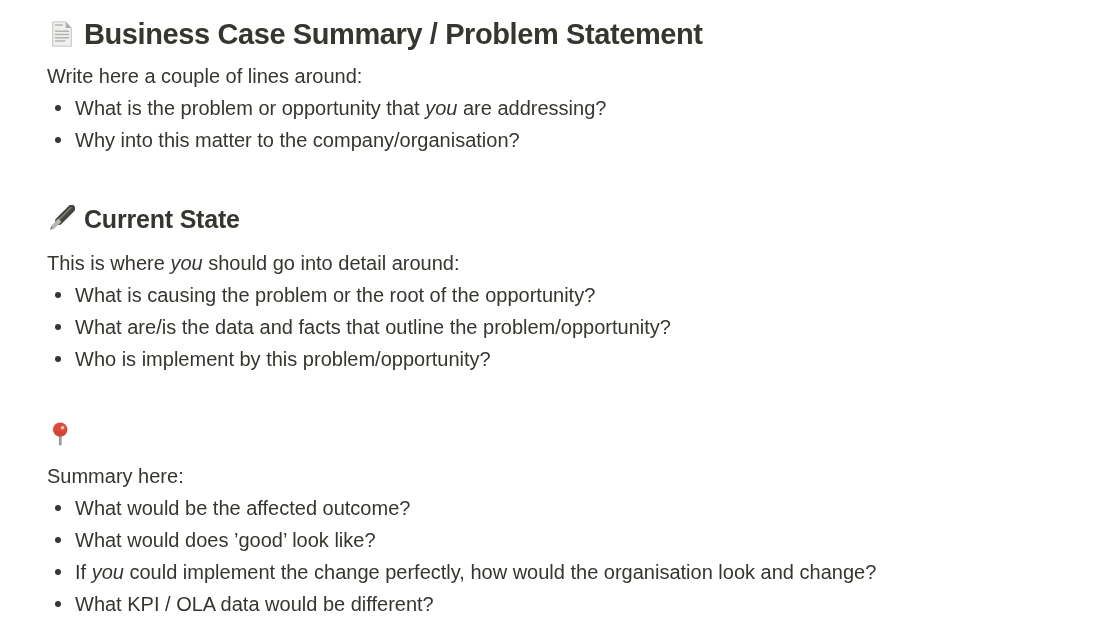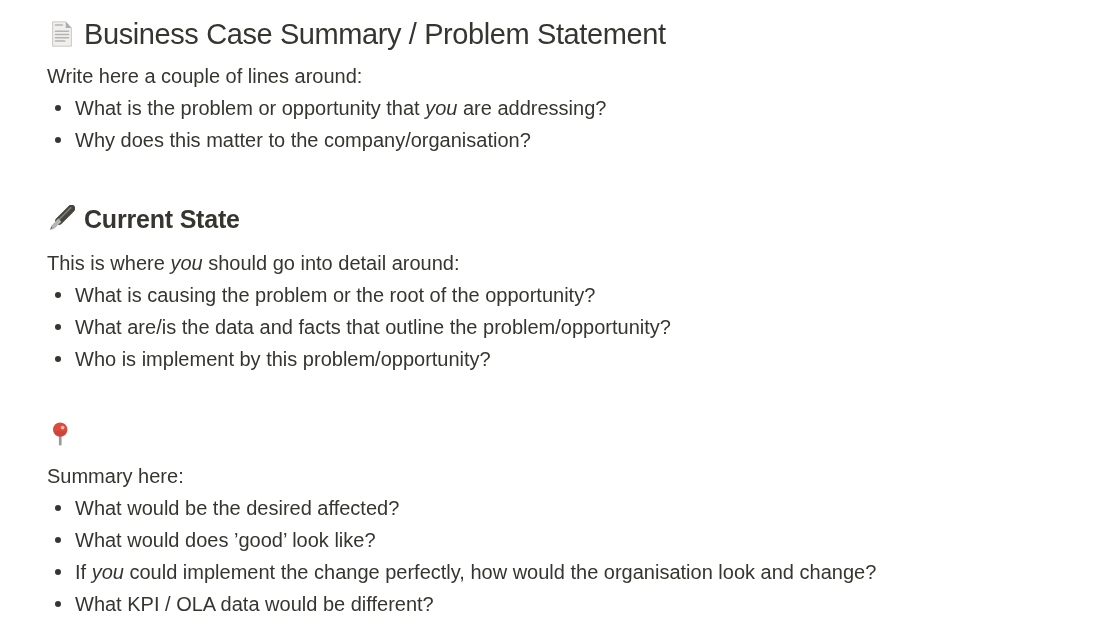--- a/index.html
+++ b/index.html
@@ -8,21 +8,21 @@
     width:1112px; height:640px; overflow:hidden;
     font-family:"Liberation Sans", sans-serif;
     color:#37352f;
     -webkit-font-smoothing:antialiased;
   }
   .page { padding:15px 40px 0 47px; }
 
   h1.title {
     display:flex; align-items:center;
     margin:0 0 7px 0;
-    font-size:29px; line-height:38px; font-weight:400;
+    font-size:29px; line-height:38px; font-weight:700;
     letter-spacing:-0.4px;
   }
   h2.h2 {
     display:flex; align-items:center;
     margin:44px 0 9px 0; padding:3px 0;
     font-size:25px; line-height:32px; font-weight:700;
     letter-spacing:-0.2px;
   }
   .icon {
     width:37px; flex:none;
@@ -62,21 +62,21 @@
         </g>
       </svg>
     </span>
     <span>Business Case Summary / Problem Statement</span>
   </h1>
 
   <section>
     <p class="intro">Write here a couple of lines around:</p>
     <ul class="bullets">
         <li>What is the problem or opportunity that <em>you</em> are addressing?</li>
-        <li>Why does this matter to the company/organisation?</li>
+        <li>Why into this matter to the company/organisation?</li>
       </ul>
   </section>
 
   <section>
     <h2 class="h2">
       <span class="icon">
         <svg width="28" height="28" viewBox="0 0 28 28" aria-hidden="true">
           <path d="M24.5 3.5 L12 16" stroke="#45443f" stroke-width="7.5" stroke-linecap="round"></path>
           <path d="M23.8 2.8 L11.5 15.1" stroke="#8f8e8a" stroke-width="1.6" stroke-linecap="round" opacity="0.8"></path>
           <path d="M11.2 13.6 L4.4 20.8 L3.1 25 L7.2 23.7 L14.4 16.8 Z" fill="#b7b6b3"></path>
@@ -99,20 +99,20 @@
         <svg width="26" height="26" viewBox="0 0 26 26" aria-hidden="true">
           <rect x="11.9" y="12" width="2.7" height="11.5" rx="1.3" fill="#9a9a98"></rect>
           <circle cx="13.2" cy="7.6" r="7.2" fill="#da4a3d"></circle>
           <path d="M6.4 9.3 a7.2 7.2 0 0 0 13.6 0 Z" fill="#c13e33" opacity="0.45"></path>
           <circle cx="15.6" cy="5.6" r="1.9" fill="#f5beb5" opacity="0.95"></circle>
         </svg>
       </span>
     </h2>
     <p class="intro">Summary here:</p>
     <ul class="bullets">
-        <li>What would be the desired affected?</li>
+        <li>What would be the affected outcome?</li>
         <li>What would does ’good’ look like?</li>
         <li>If <em>you</em> could implement the change perfectly, how would the organisation look and change?</li>
         <li>What KPI / OLA data would be different?</li>
       </ul>
   </section>
 
 </div>
 
 </body></html>

